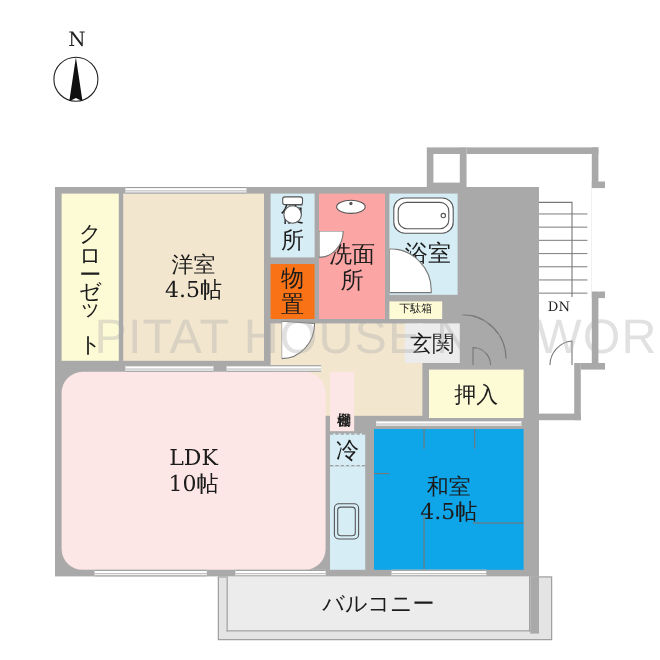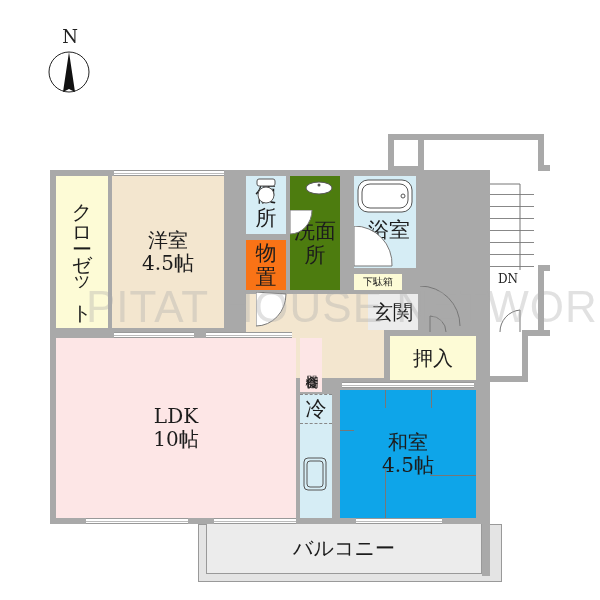--- a/index.html
+++ b/index.html
@@ -57,39 +57,39 @@
 <svg class="abs" style="left:498px;top:306px;" width="24" height="26" viewBox="0 0 24 26">
   <path d="M2,26 A22,22 0 0 1 22,4 L22,26" fill="none" stroke="#777" stroke-width="1"></path>
 </svg>
 
 <div class="abs wall" style="left:50px;top:170px;width:440px;height:354px;"></div>
 
 <div class="abs room" style="left:56px;top:176px;width:52px;height:152px;background:#fdfbd6;">
   <span class="lbl vert">クローゼット</span>
 </div>
 
-<div class="abs room" style="left:112px;top:176px;width:112px;height:152px;background:#f3e6cf;flex-direction:column;">
+<div class="abs room" style="left:112px;top:176px;width:128px;height:152px;background:#f3e6cf;flex-direction:column;">
   <span class="lbl">洋室</span>
   <span class="lbl">4.5帖</span>
 </div>
 <div class="abs win" style="left:114px;top:170px;width:110px;height:6px;"></div>
 
 <div class="abs room" style="left:246px;top:176px;width:40px;height:58px;background:#d6edf5;align-items:flex-end;padding-bottom:4px;">
   <span class="lbl-sm">便所</span>
 </div>
 <svg class="abs" style="left:254px;top:178px;" width="24" height="26" viewBox="0 0 24 26">
   <rect x="3" y="1" width="18" height="7" rx="2" fill="#fff" stroke="#555"></rect>
   <ellipse cx="12" cy="17" rx="8" ry="8" fill="#fff" stroke="#555"></ellipse>
 </svg>
 
 <div class="abs room" style="left:246px;top:240px;width:40px;height:50px;background:#f97316;">
   <span class="lbl-sm">物置</span>
 </div>
 
-<div class="abs room" style="left:290px;top:176px;width:50px;height:114px;background:#4d7c0f;">
+<div class="abs room" style="left:290px;top:176px;width:60px;height:114px;background:#fca5a5;">
   <span class="lbl-sm" style="margin-top:20px;">洗面所</span>
 </div>
 <svg class="abs" style="left:304px;top:180px;" width="30" height="16" viewBox="0 0 30 16">
   <ellipse cx="15" cy="8" rx="13" ry="6" fill="#fff" stroke="#555"></ellipse>
   <circle cx="15" cy="5" r="1.5" fill="#555"></circle>
 </svg>
 
 <div class="abs room" style="left:354px;top:176px;width:62px;height:92px;background:#d6edf5;justify-content:flex-end;padding-right:6px;padding-top:16px;">
   <span class="lbl-sm">浴室</span>
 </div>
@@ -119,21 +119,21 @@
 </div>
 <svg class="abs" style="left:420px;top:286px;" width="44" height="46" viewBox="0 0 44 46">
   <path d="M0,0 A40,40 0 0 1 40,40" fill="none" stroke="#777" stroke-width="1"></path>
   <path d="M10,46 L10,30 A16,16 0 0 1 26,46" fill="none" stroke="#777" stroke-width="1"></path>
 </svg>
 
 <div class="abs room" style="left:390px;top:336px;width:86px;height:44px;background:#fdfbd6;">
   <span class="lbl">押入</span>
 </div>
 
-<div class="abs room" style="left:56px;top:338px;width:240px;height:180px;background:#fde6e6;flex-direction:column;">
+<div class="abs room" style="left:56px;top:338px;width:240px;height:180px;background:#fde6e6;flex-direction:column;border-radius:19px;">
   <span class="lbl">LDK</span>
   <span class="lbl">10帖</span>
 </div>
 <div class="abs win" style="left:114px;top:332px;width:80px;height:6px;"></div>
 <div class="abs win" style="left:206px;top:332px;width:86px;height:6px;"></div>
 <div class="abs win" style="left:86px;top:518px;width:102px;height:6px;"></div>
 <div class="abs win" style="left:214px;top:518px;width:82px;height:6px;"></div>
 
 <div class="abs room" style="left:300px;top:338px;width:22px;height:54px;background:#fde6e6;">
   <span class="lbl-xs vert" style="font-size:13px;letter-spacing:0;">食器棚</span>

